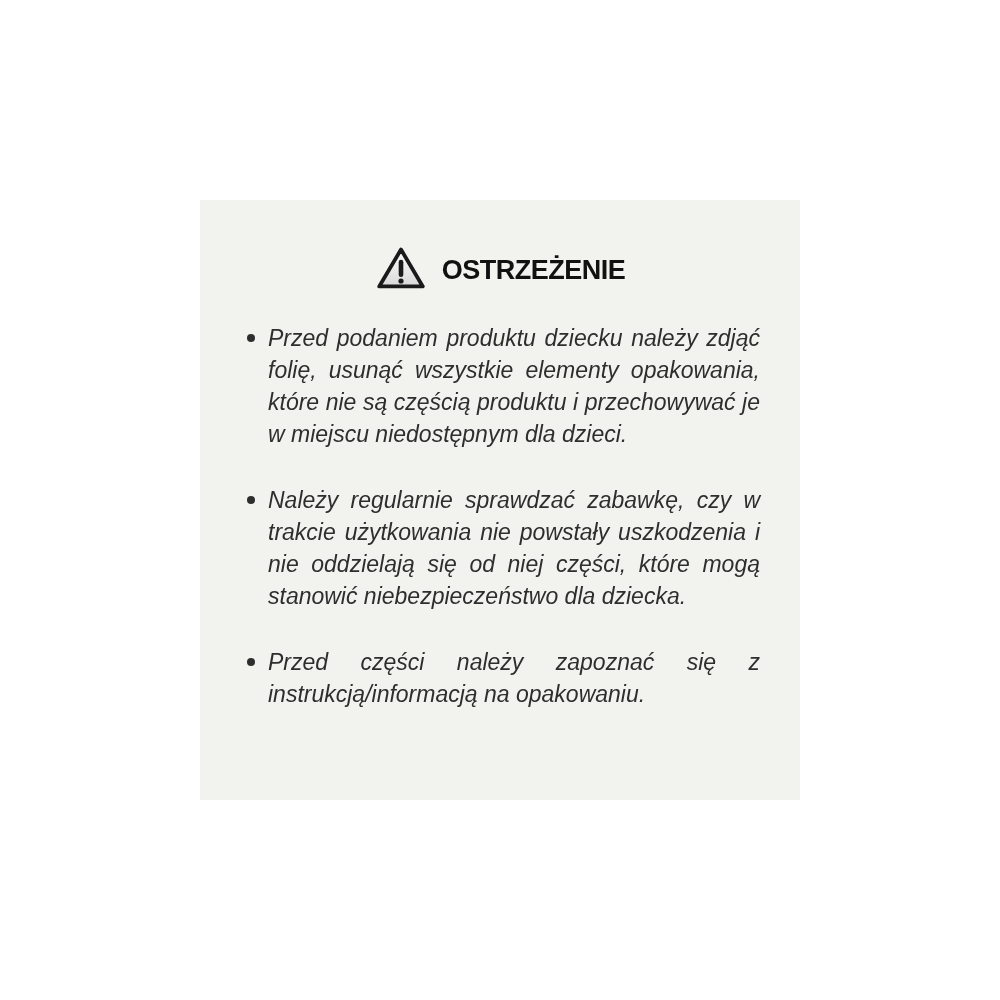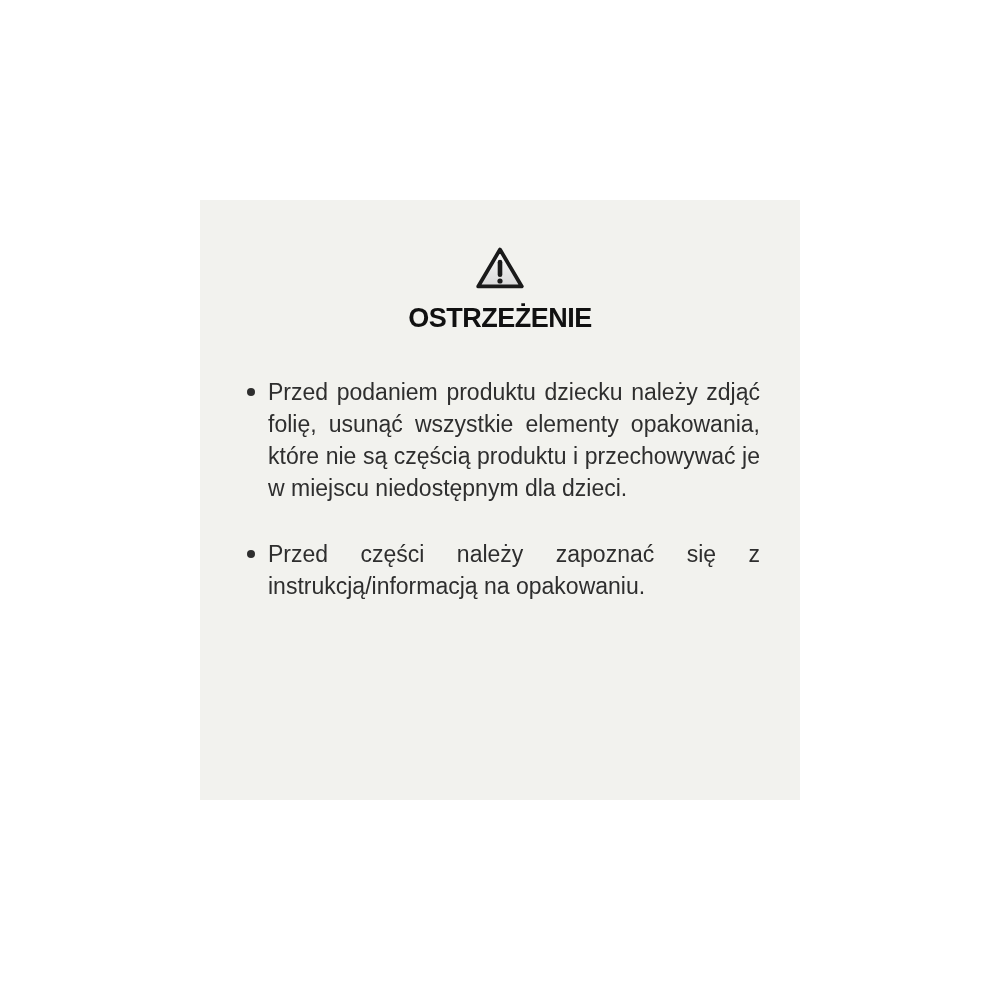--- a/index.html
+++ b/index.html
@@ -21,43 +21,43 @@
     width: 600px;
     height: 600px;
     background: #f2f2ee;
     box-sizing: border-box;
     padding: 44px 40px 0 48px;
   }
   .warning-header {
     display: flex;
     align-items: center;
     justify-content: center;
-    gap: 9px;
+    gap: 15px;
     margin-right: 8px; 
-    flex-direction: column;
   }
   .warning-icon-svg {
     display: block;
     width: 52px;
     height: 48px;
     flex: 0 0 auto;
   }
   .warning-title {
     font-size: 27px;
     font-weight: 700;
     letter-spacing: -0.5px;
     color: #111111;
     white-space: nowrap;
     line-height: 1;
     padding-top: 4px;
   }
   .warning-list {
     list-style: none;
-    margin: 44px 0 0 0;
+    margin: 30px 0 0 0;
     padding: 0;
+    font-style: italic;
   }
   .warning-item {
     position: relative;
     padding-left: 20px;
     margin-bottom: 34px;
     font-size: 23px;
     line-height: 32px;
     color: #2e2e2e;
     text-align: justify;
   }
@@ -93,17 +93,21 @@
     <div class="warning-title">OSTRZEŻENIE</div>
   </div>
 
   <ul class="warning-list">
     <li class="warning-item">
       <span class="bullet-dot"></span>
       <span>Przed podaniem produktu dziecku należy zdjąć folię, usunąć wszystkie elementy opakowania, które nie są częścią produktu i przechowywać je w miejscu niedostępnym dla dzieci.</span>
     </li>
     <li class="warning-item">
       <span class="bullet-dot"></span>
+      <span>Należy regularnie sprawdzać zabawkę, czy w trakcie użytkowania nie powstały uszkodzenia i nie oddzielają się od niej części, które mogą stanowić niebezpieczeństwo dla dziecka.</span>
+    </li>
+    <li class="warning-item">
+      <span class="bullet-dot"></span>
       <span>Przed części należy zapoznać się z instrukcją/informacją na opakowaniu.</span>
     </li>
   </ul>
 
 </div>
 
 </body></html>

